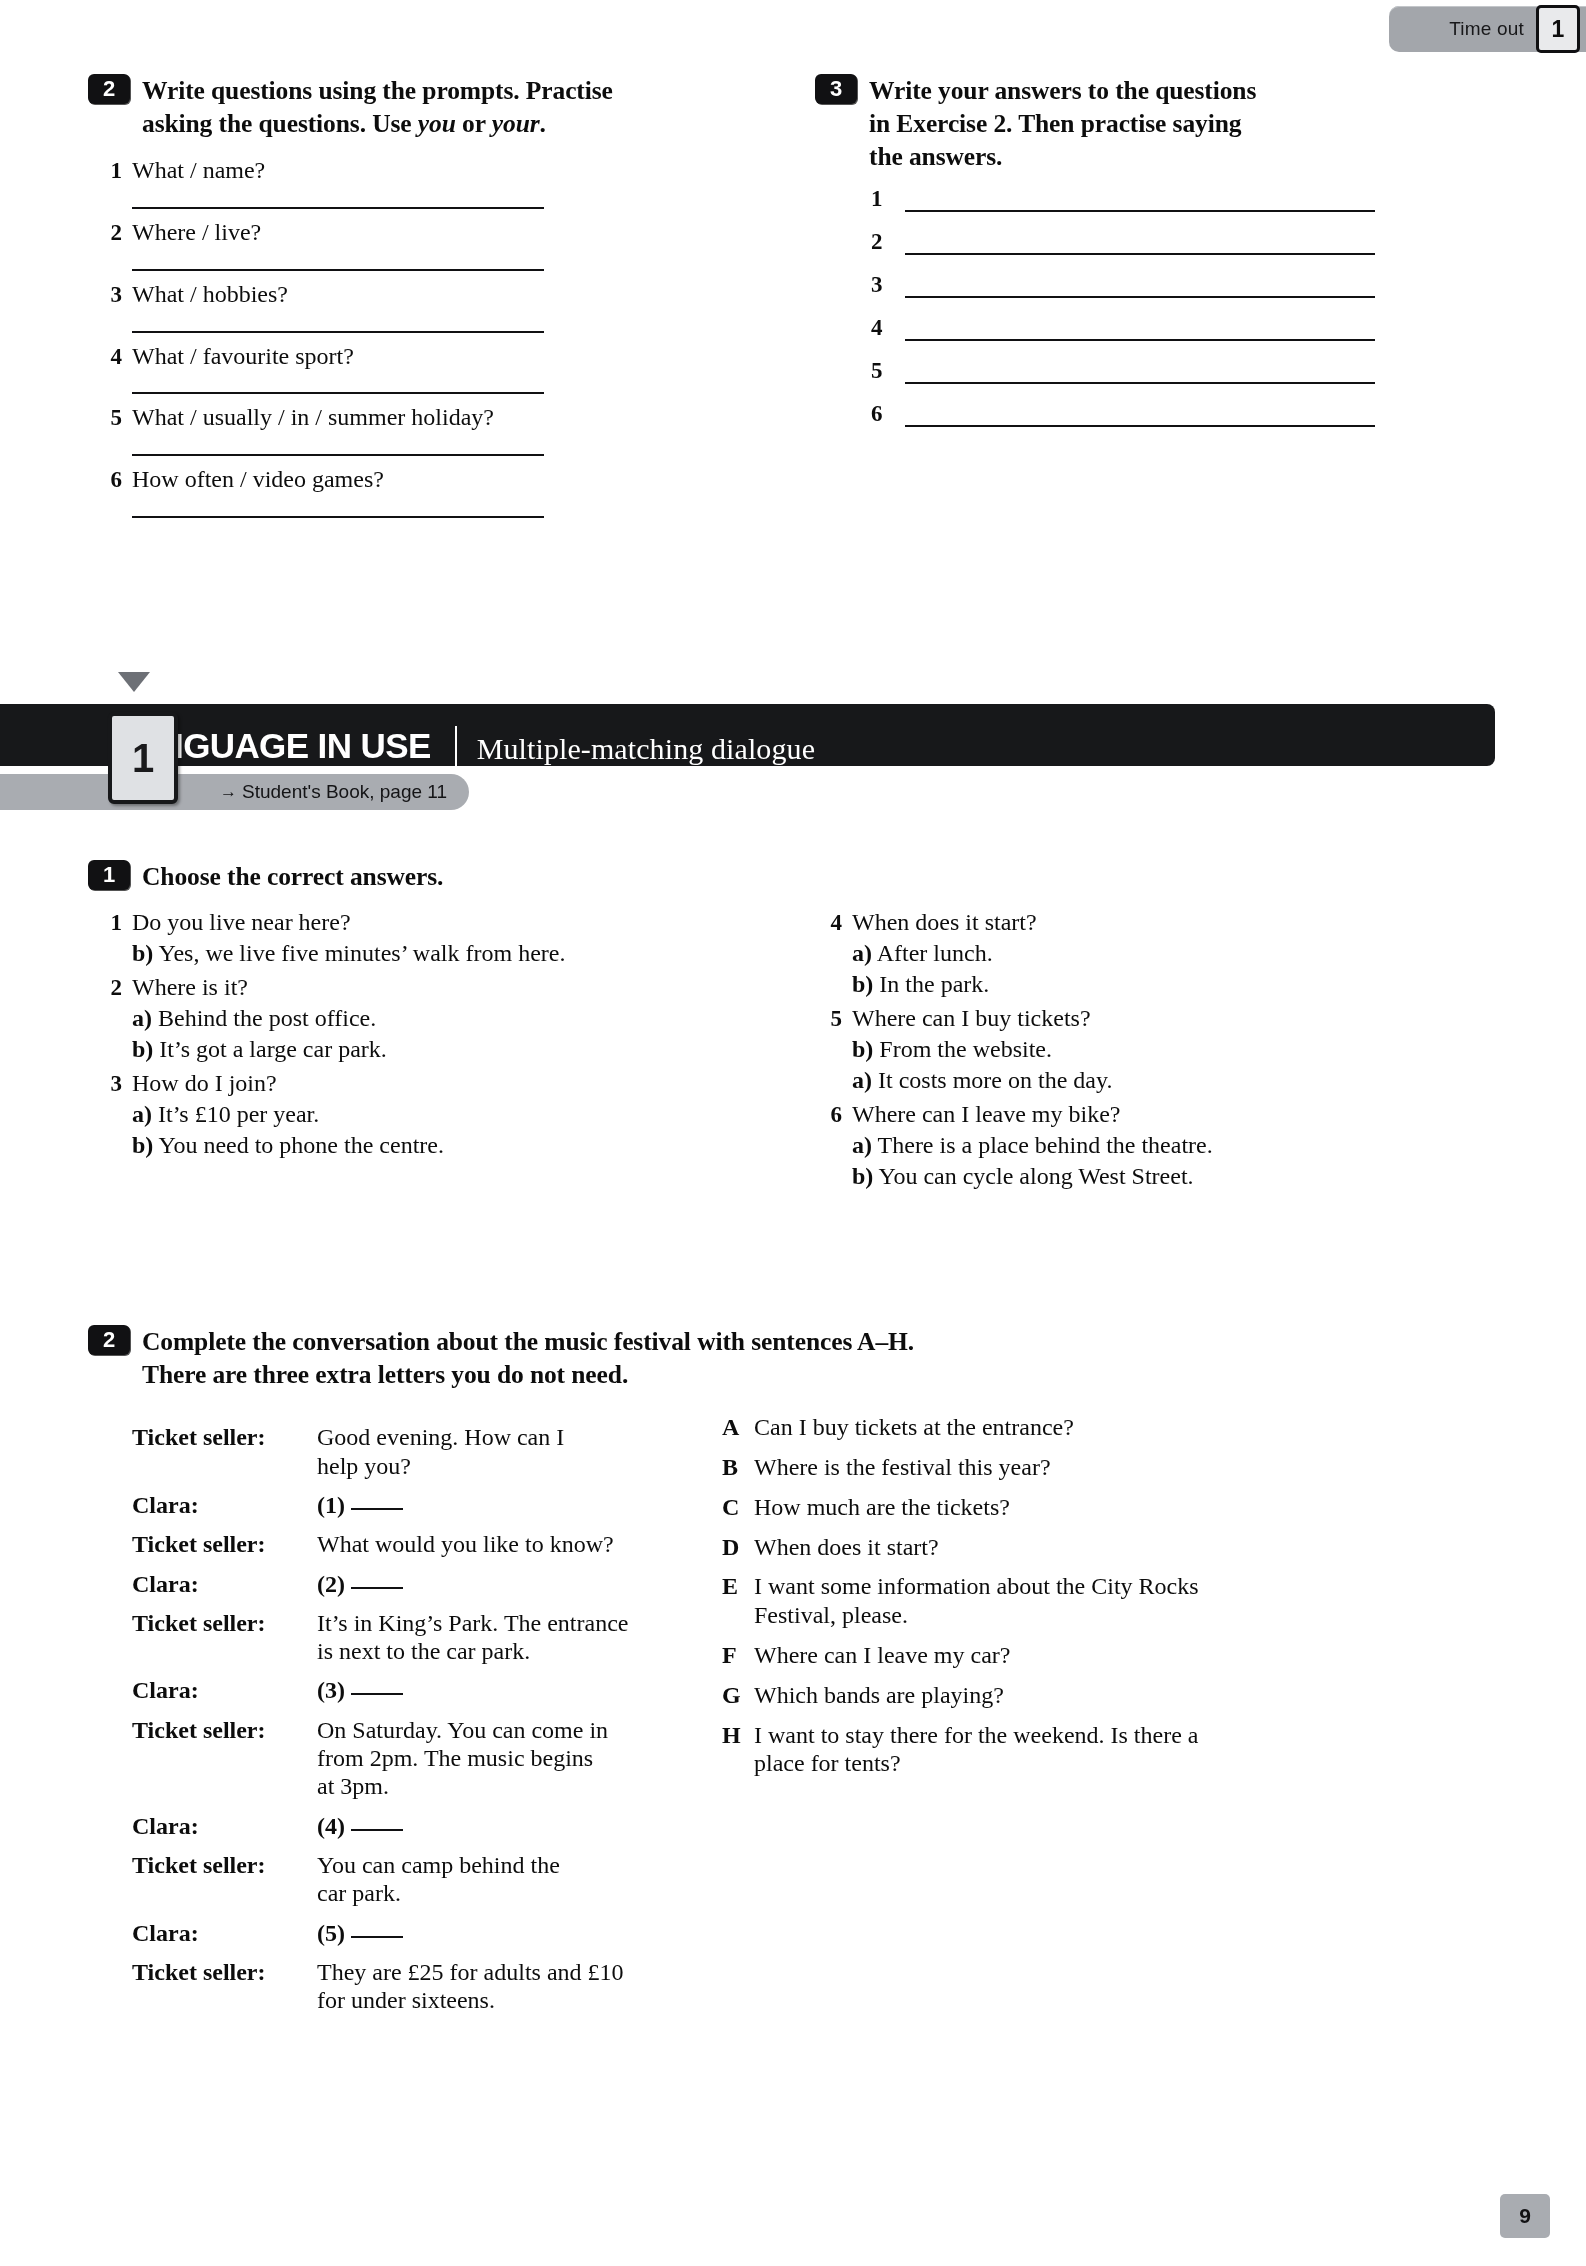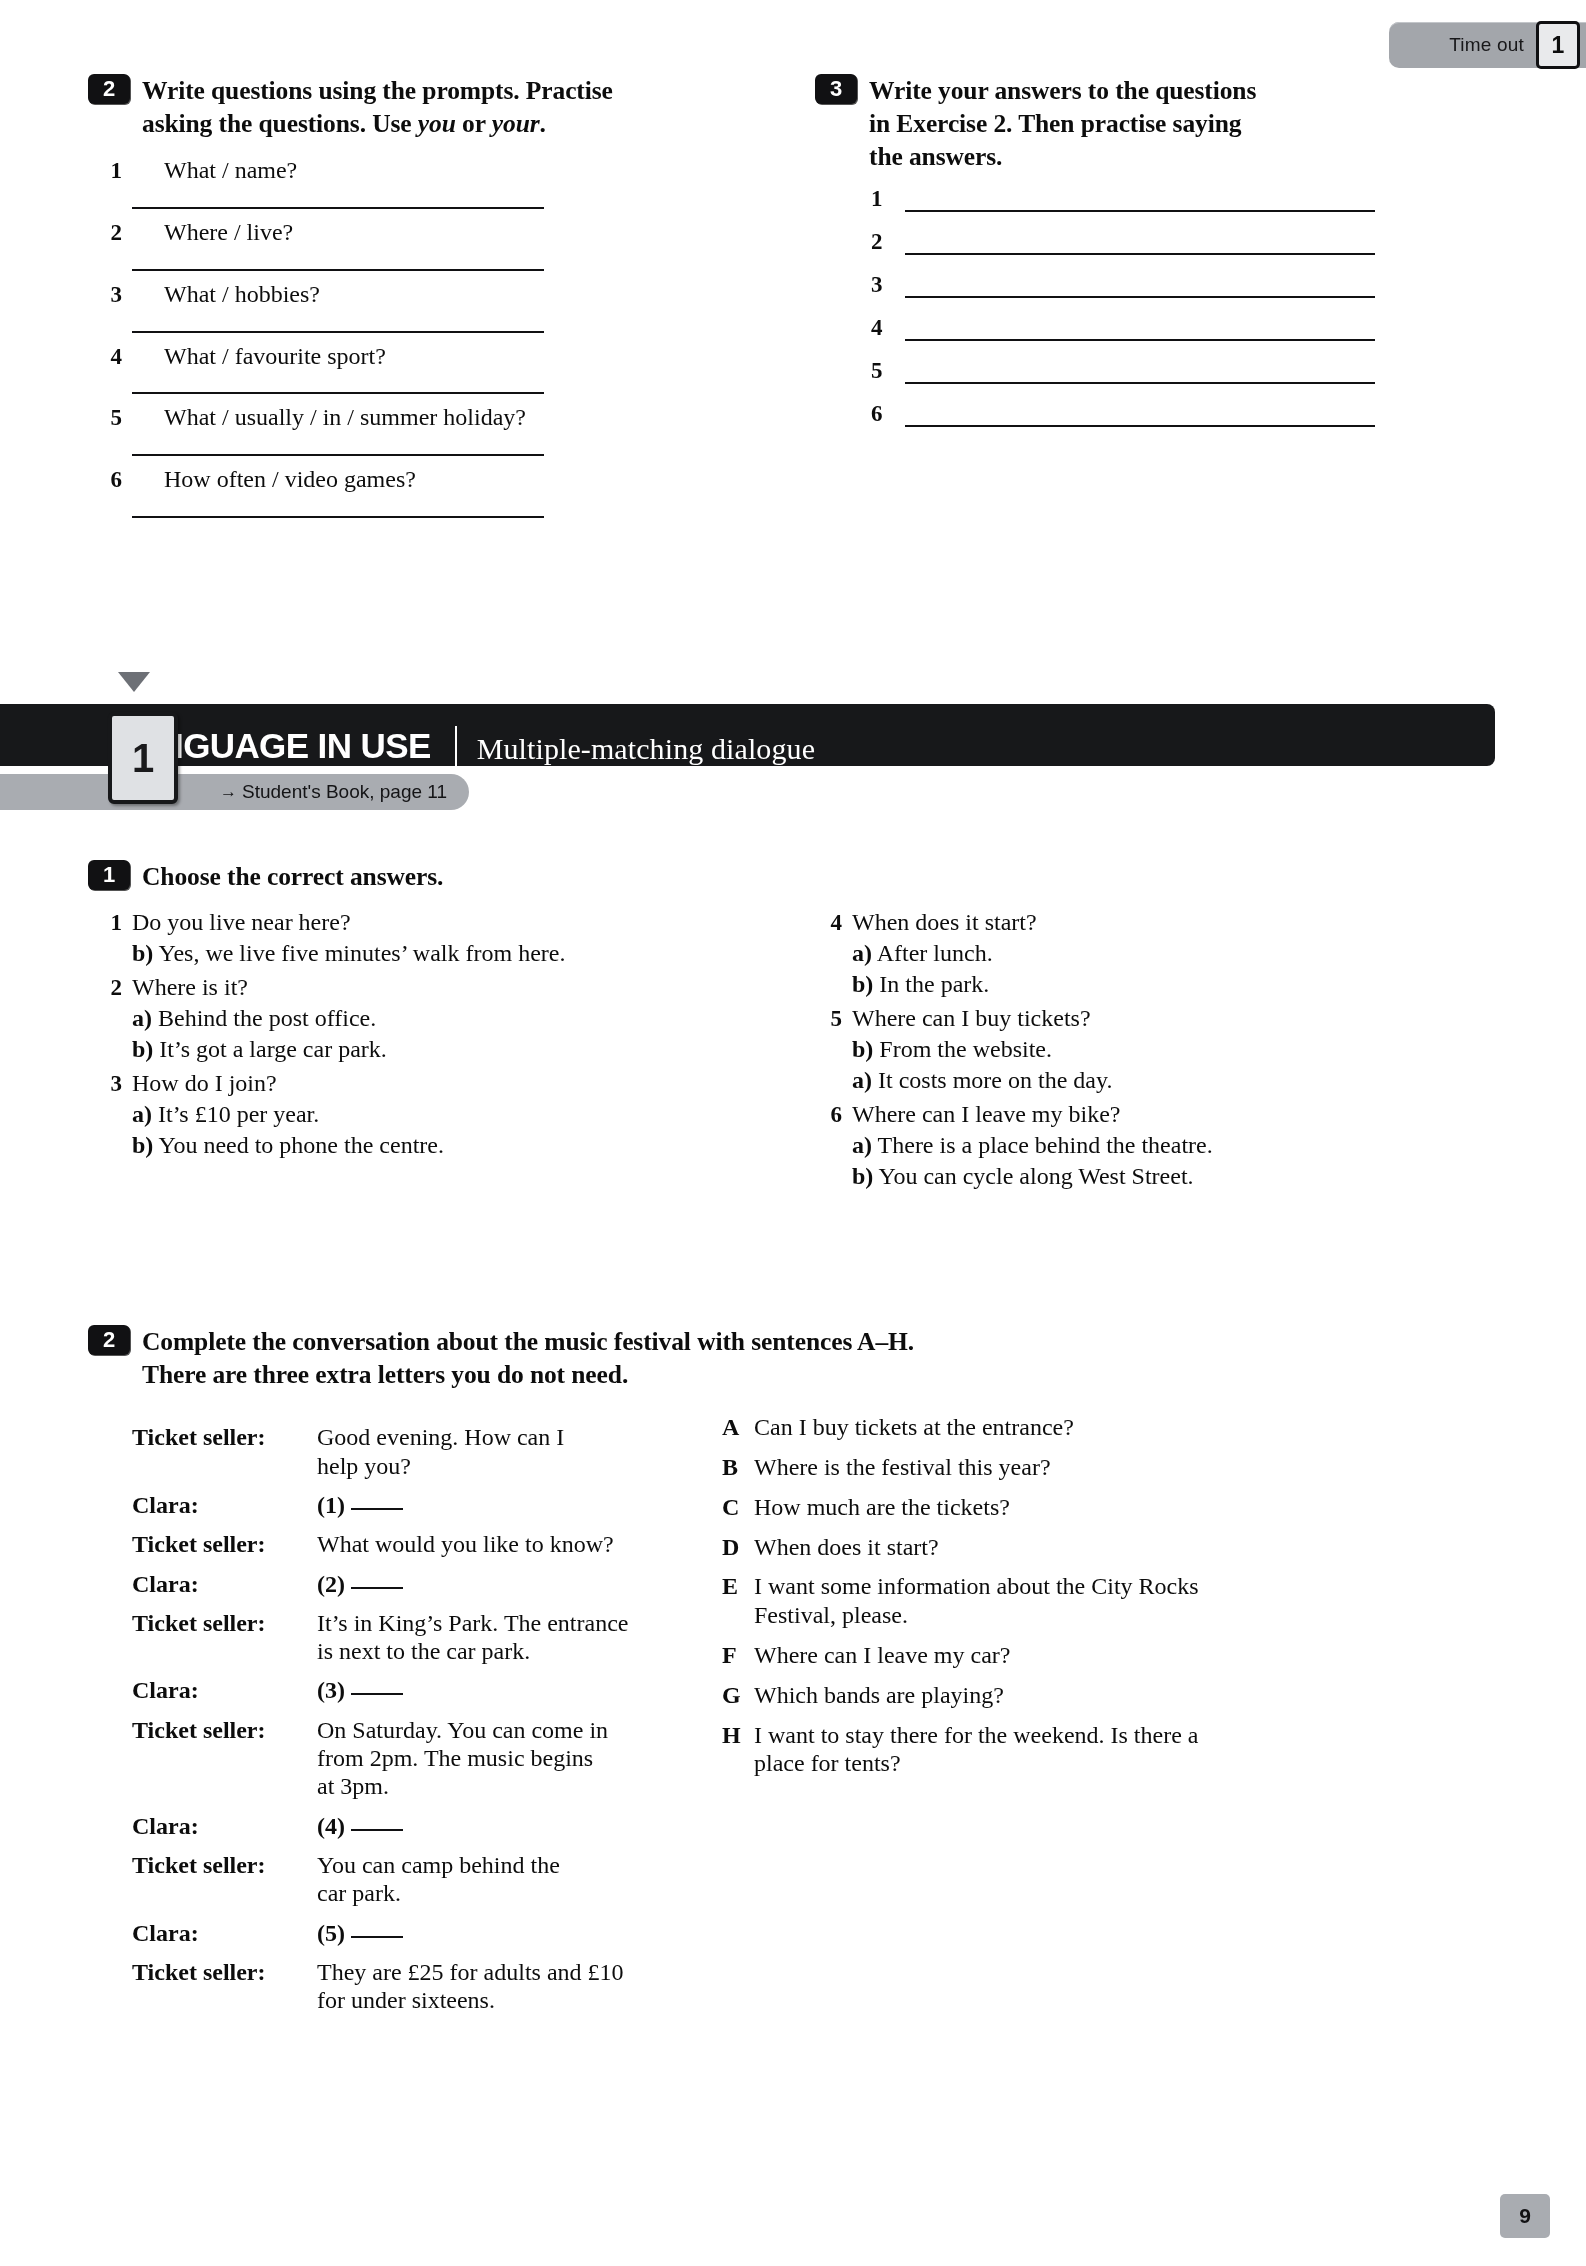--- a/index.html
+++ b/index.html
@@ -21,21 +21,20 @@
     position: absolute;
     top: 6px;
     right: 0px;
     height: 46px;
     display: flex;
     align-items: center;
     background: #a3a6ab;
     border-radius: 10px 0 0 10px;
     padding: 0 6px 0 60px;
     box-shadow: inset 0 1px 0 #c3c6ca;
-    margin-top: 16px;
   }
   .timeout-label {
     font-family: "Liberation Sans", sans-serif;
     font-size: 19px;
     color: #18181a;
     letter-spacing: .2px;
     padding-right: 12px;
     white-space: nowrap;
   }
   .timeout-num {
@@ -100,21 +99,21 @@
     line-height: 1.2;
   }
   .q-num {
     width: 34px;
     text-align: right;
     font-weight: bold;
     font-size: 23px;
     flex: 0 0 auto;
     padding-right: 10px;
   }
-  .q-text { white-space: nowrap; margin-left: 32px; }
+  .q-text { white-space: nowrap; }
   .answer-rule {
     height: 0;
     border-bottom: 2.2px solid #111113;
     margin: 22px 0 0 44px;
     width: 412px;
   }
 
   
   #ex3 {
     position: absolute;

